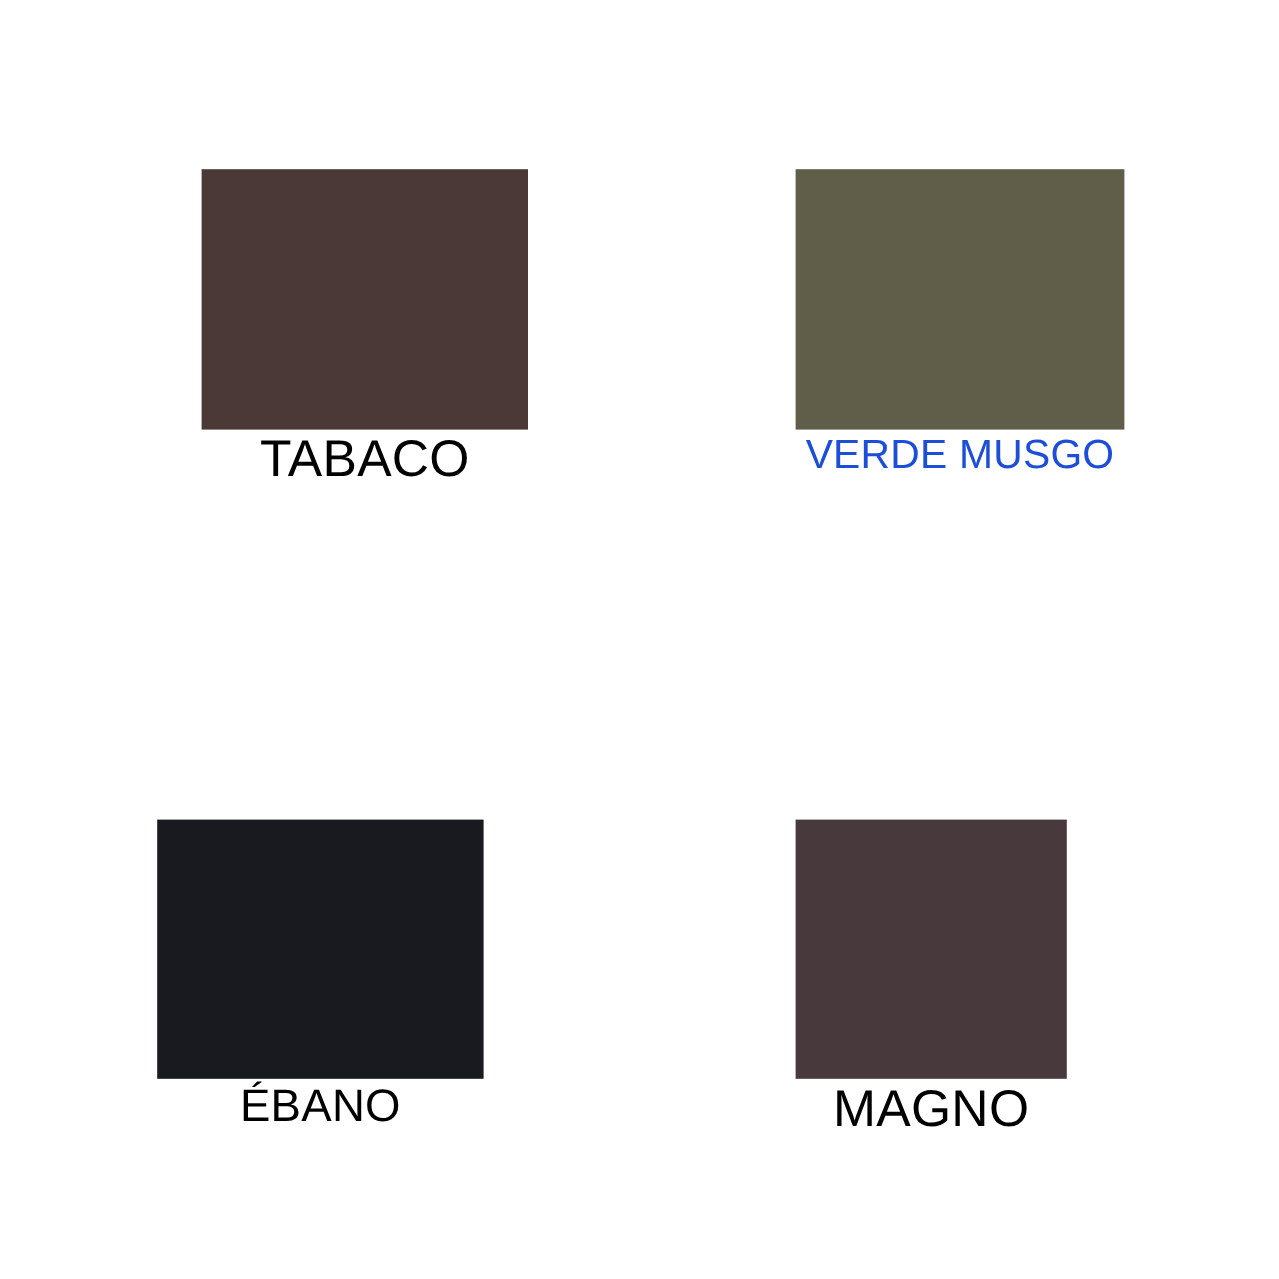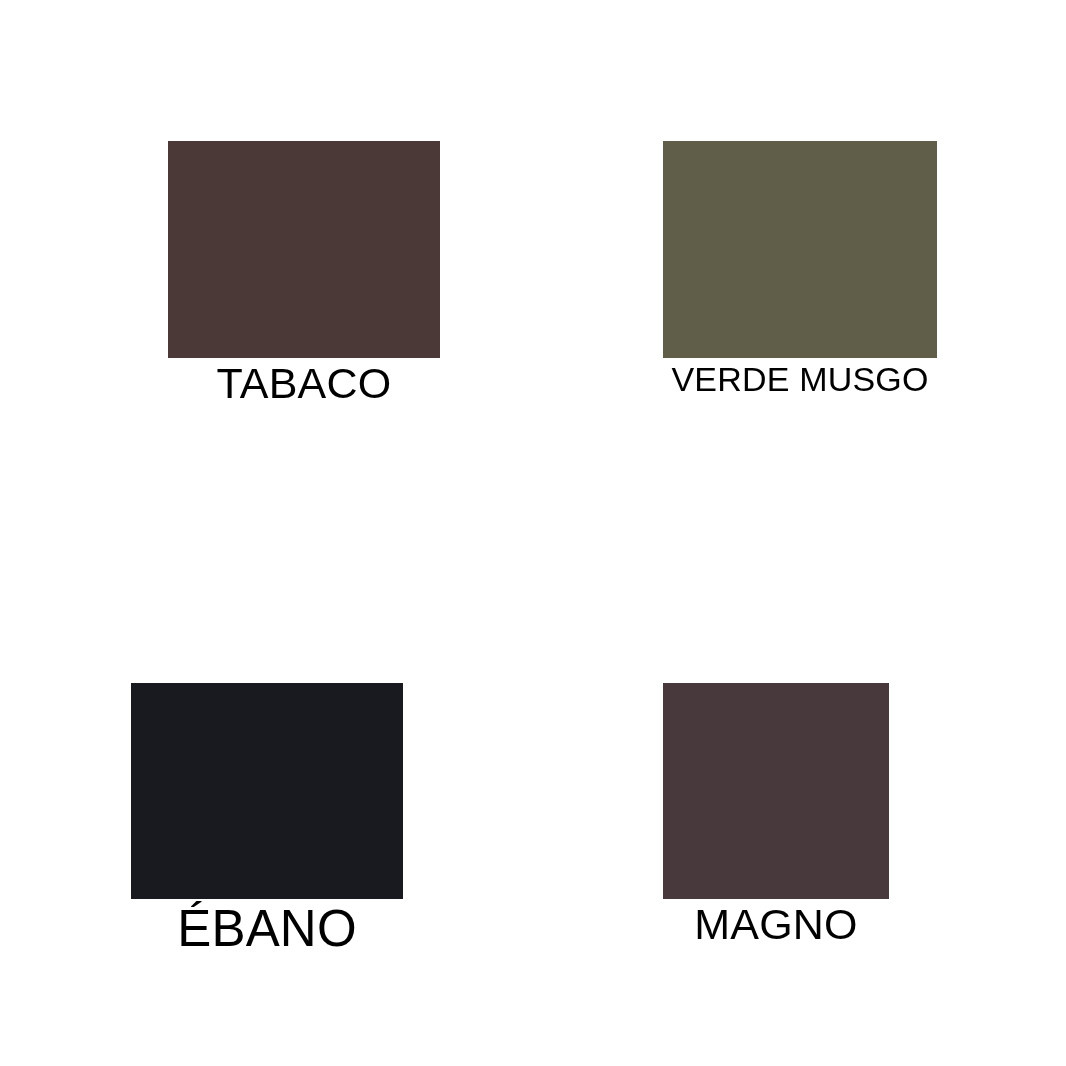--- a/index.html
+++ b/index.html
@@ -50,36 +50,36 @@
   #cell-verde-musgo  { left: 663px; top: 141px; width: 274px; }
   #cell-ebano        { left: 131px; top: 683px; width: 272px; }
   #cell-magno        { left: 663px; top: 683px; width: 226px; }
 
   #cell-ebano .swatch-chip,
   #cell-magno .swatch-chip { height: 216px; }
 
   
   #cell-tabaco      .swatch-label { font-size: 43px; }
   #cell-verde-musgo .swatch-label { font-size: 34px; }
-  #cell-ebano       .swatch-label { font-size: 51px; }
+  #cell-ebano       .swatch-label { font-size: 38px; }
   #cell-magno       .swatch-label { font-size: 43px; }
 </style>
 </head>
 <body style="background-color: rgb(255, 255, 255);">
 
 <div id="palette-board">
 
   <div class="swatch-cell" id="cell-tabaco">
     <span class="swatch-chip" style="background-color: rgb(74, 57, 54);"></span>
     <span class="swatch-label" style="color: rgb(0, 0, 0);">TABACO</span>
   </div>
 
   <div class="swatch-cell" id="cell-verde-musgo">
     <span class="swatch-chip" style="background-color: rgb(96, 94, 73);"></span>
-    <span class="swatch-label" style="color: #000000;">VERDE MUSGO</span>
+    <span class="swatch-label" style="color: #1d4ed8;">VERDE MUSGO</span>
   </div>
 
   <div class="swatch-cell" id="cell-ebano">
     <span class="swatch-chip" style="background-color: rgb(25, 25, 32);"></span>
     <span class="swatch-label" style="color: rgb(0, 0, 0);">ÉBANO</span>
   </div>
 
   <div class="swatch-cell" id="cell-magno">
     <span class="swatch-chip" style="background-color: rgb(72, 58, 60);"></span>
     <span class="swatch-label" style="color: rgb(0, 0, 0);">MAGNO</span>

